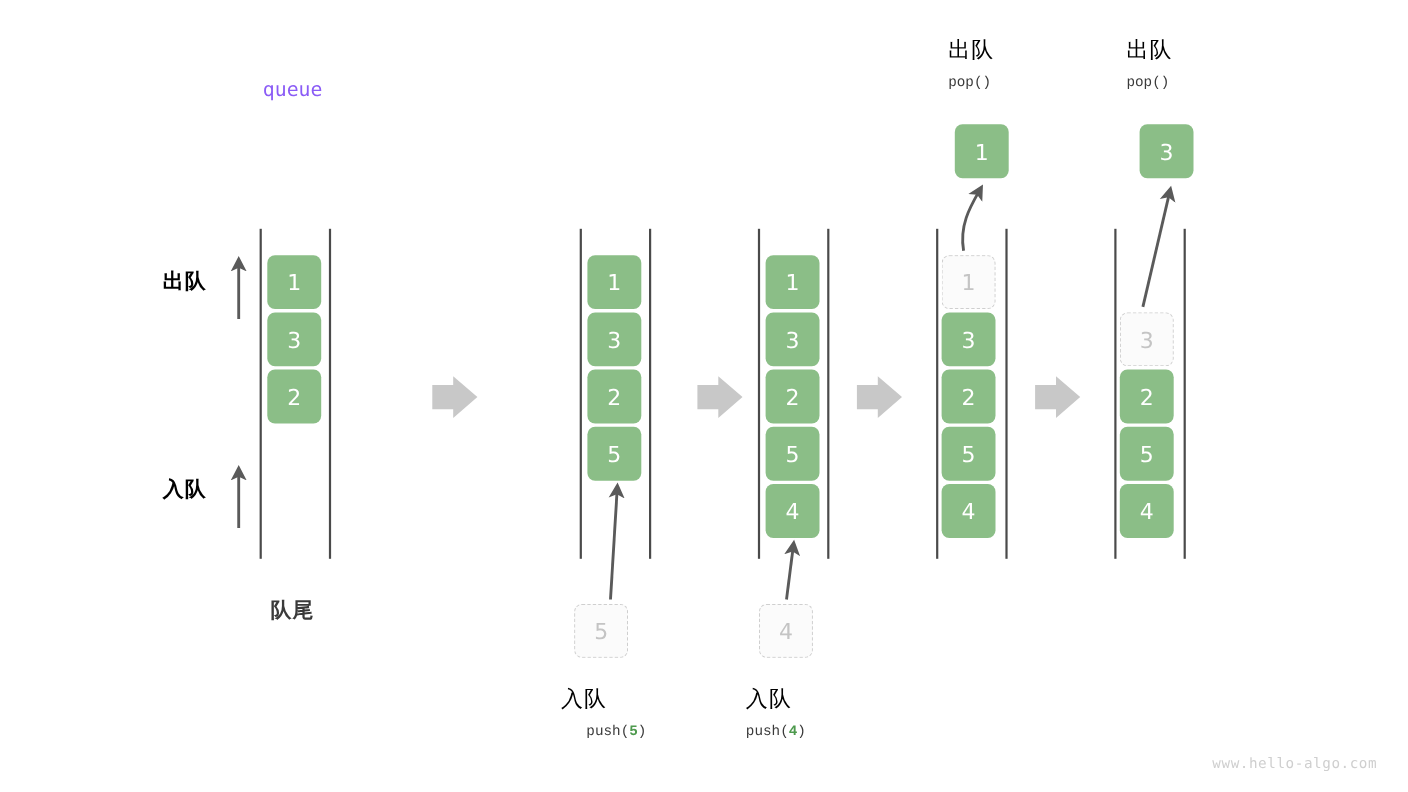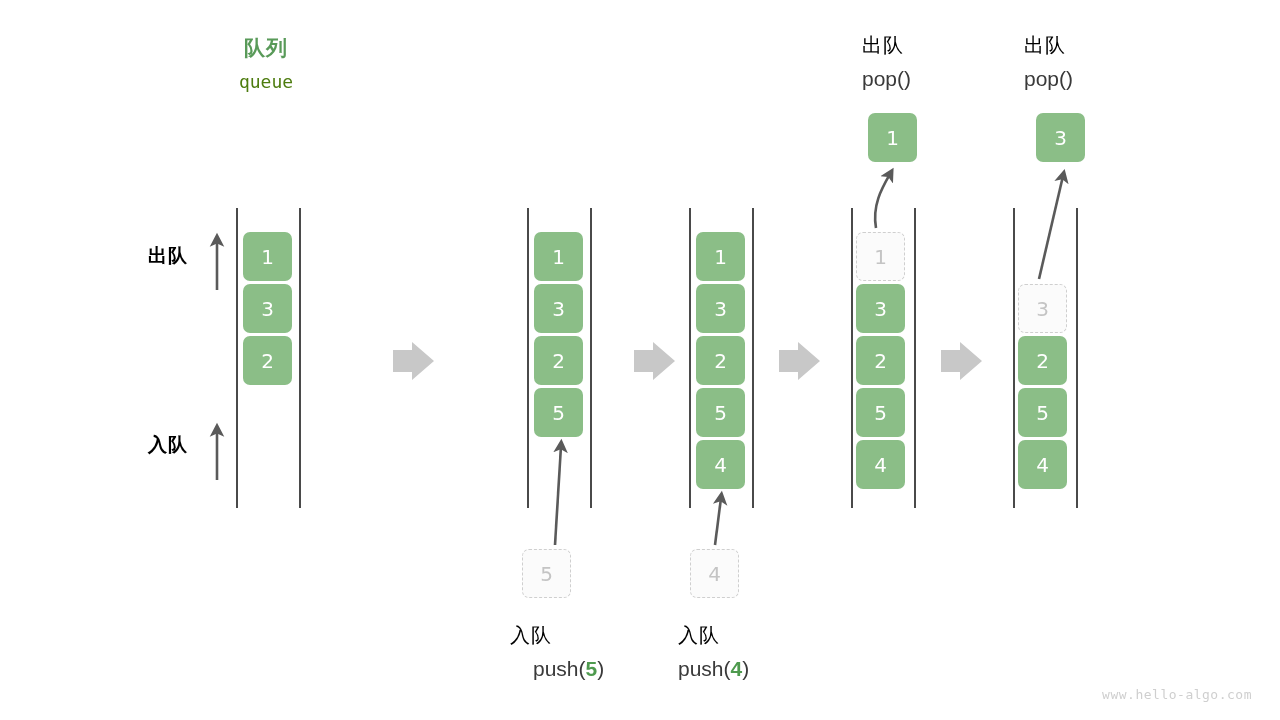--- a/index.html
+++ b/index.html
@@ -29,43 +29,43 @@
     font-size: 21px;
     font-weight: bold;
     color: #599a59;
     text-align: center;
     white-space: nowrap;
     letter-spacing: 1px;
   }
   .title-mono {
     font-size: 18px;
     font-family: "DejaVu Sans Mono", "Liberation Mono", monospace;
-    color: #4d7c0f;
+    color: #8b5cf6;
     text-align: center;
     white-space: nowrap;
   }
   .side-label {
     font-size: 19px;
     font-weight: bold;
     color: #3a3a3a;
     white-space: nowrap;
     text-align: center;
     letter-spacing: 1px;
   }
   .op-label-cn {
     font-size: 19px;
     font-weight: bold;
     color: #000000;
     white-space: nowrap;
     letter-spacing: 1px;
   }
   .op-label-cn.plain { font-weight: normal; font-size: 20px; }
   .op-code {
-    font-size: 21px;
-    font-family: Liberation Sans, sans-serif;
+    font-size: 13px;
+    font-family: Liberation Mono, monospace;
     color: #3a3a3a;
     white-space: nowrap;
   }
   .op-code .hl { color: #4e9a4e; font-weight: bold; }
 
   
   .rail {
     position: absolute;
     width: 1.6px;
     background: #4a4a4a;
@@ -110,23 +110,23 @@
     width: 1280px;
     height: 720px;
     pointer-events: none;
   }
 </style>
 </head>
 <body>
 
 <div id="stage">
 
-  <div class="abs title-cn" style="left:186px; top:34px; width:160px;">队列</div>
   <div class="abs title-mono" style="left:186px; top:71px; width:160px;">queue</div>
 
+  <div class="abs side-label" style="left:186px; top:542px; width:160px;">队尾</div>
 
   <div class="abs op-label-cn" style="left:148px; top:243px;">出队</div>
   <div class="abs op-label-cn" style="left:148px; top:432px;">入队</div>
 
   <div class="rail" style="left:236px; top:208px; height:300px;"></div>
   <div class="rail" style="left:299px; top:208px; height:300px;"></div>
   <div class="cell" style="left:243px; top:232px;">1</div>
   <div class="cell" style="left:243px; top:284px;">3</div>
   <div class="cell" style="left:243px; top:336px;">2</div>
 

